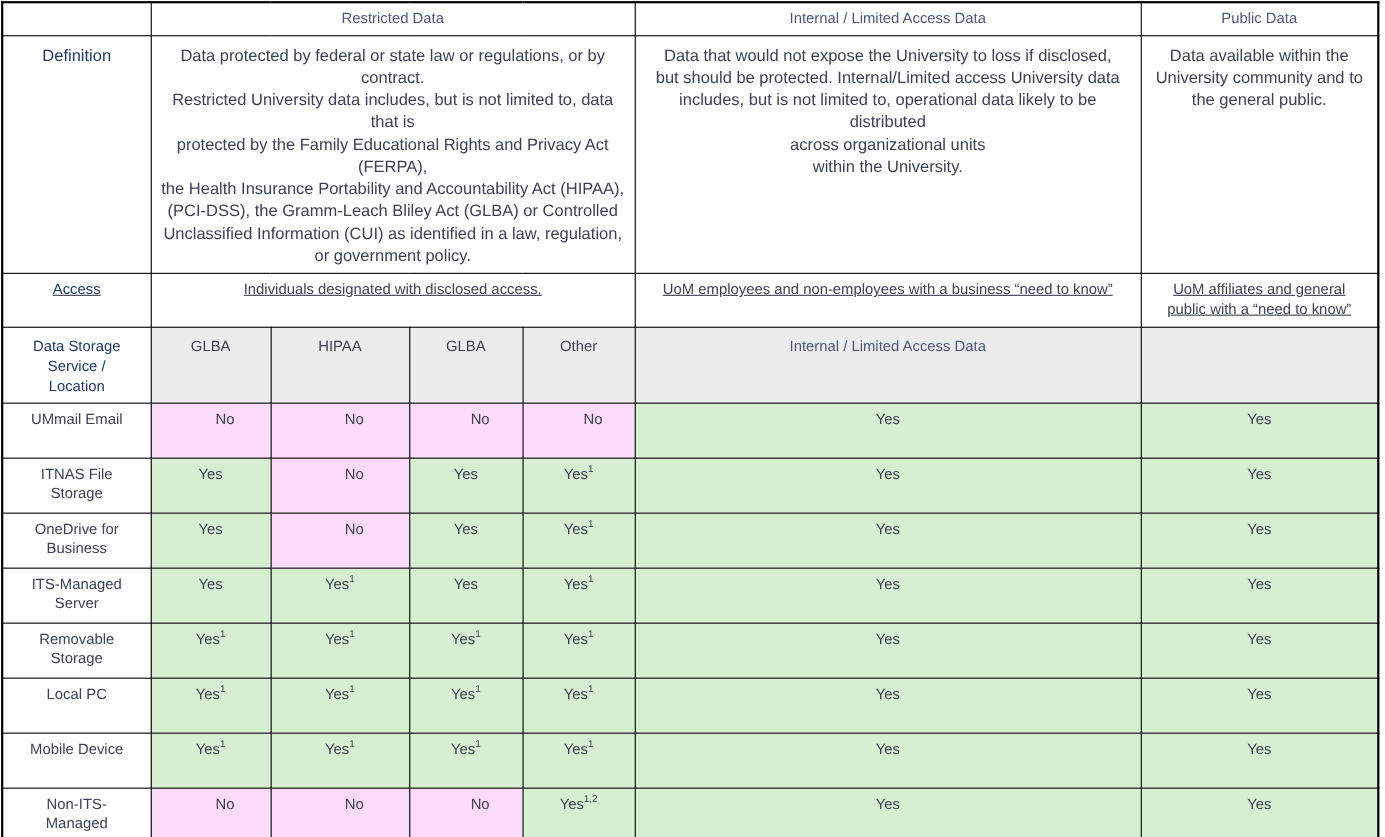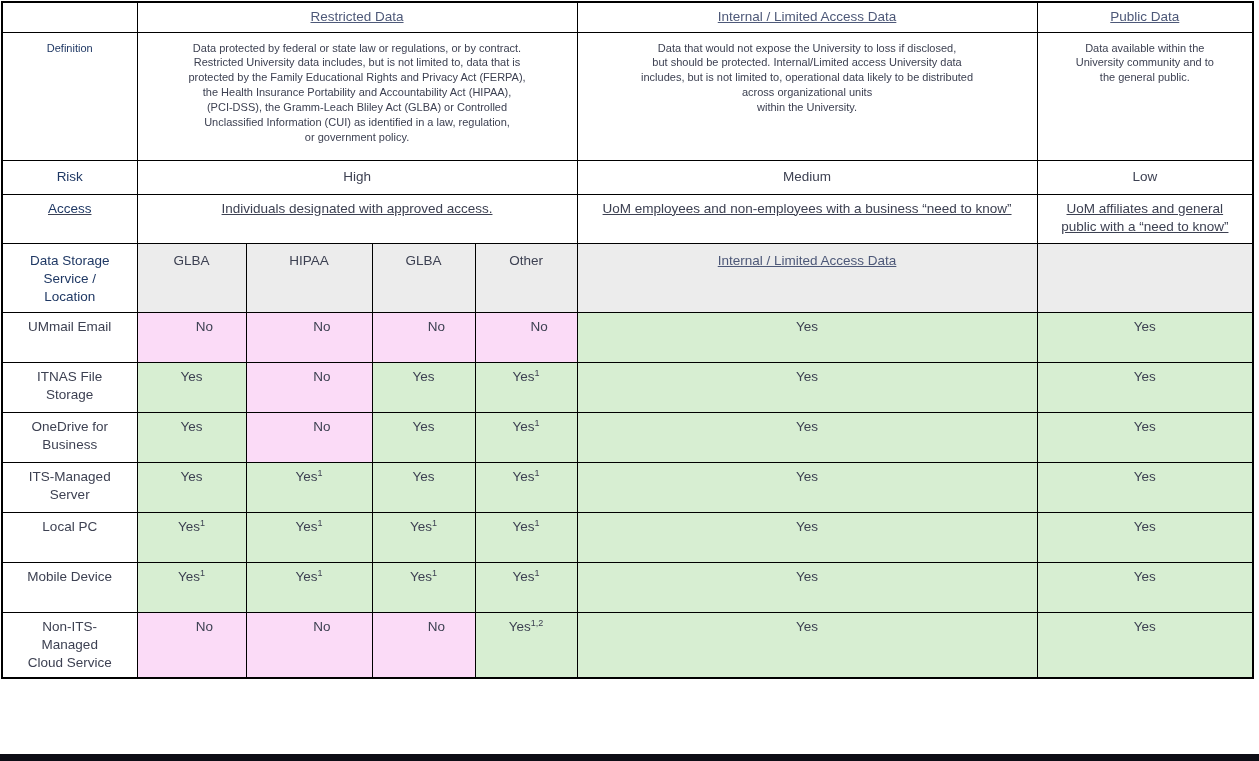--- a/index.html
+++ b/index.html
@@ -24,31 +24,30 @@
     text-align: center;
     vertical-align: top;
     padding: 5px 6px;
     line-height: 1.35;
     white-space: pre-line;
   }
   
   tr.top-header th { height: 30px; vertical-align: middle; padding: 3px 4px; }
   .class-head {
     font-weight: bold;
-    text-decoration: underline;
     color: var(--slate-head, #4d5878);
     font-size: 13.5px;
   }
   
   .row-label {
     font-weight: bold;
     color: var(--navy, #1f3864);
     font-size: 13.5px;
   }
-  tr.definition-row td, tr.definition-row th { padding-top: 8px; font-size: 11px; }
+  tr.definition-row td, tr.definition-row th { padding-top: 8px; font-size: 15px; }
   tr.definition-row { height: 128px; }
   tr.risk-row th, tr.risk-row td { vertical-align: middle; }
   tr.risk-row { height: 34px; }
   tr.access-row { height: 49px; text-decoration: underline; }
   tr.categories-row { height: 36px; }
   tr.categories-row th, tr.categories-row td { vertical-align: middle; }
   tr.storage-header { height: 69px; }
   tr.storage-header th, tr.storage-header td { padding-top: 8px; }
   tr.storage-header .cat-head { background: var(--header-bg, #ececec); }
   .gray-bg { background: var(--header-bg, #ececec); }
@@ -101,30 +100,24 @@
       <td>Data that would not expose the University to loss if disclosed,
 but should be protected.  Internal/Limited access University data
 includes, but is not limited to, operational data likely to be distributed
 across organizational units
 within the University.</td>
       <td>Data available within the
 University community and to
 the general public.</td>
     </tr>
 
-    <tr class="risk-row">
-      <th class="row-label">Risk</th>
-      <td colspan="4">High</td>
-      <td>Medium</td>
-      <td>Low</td>
-    </tr>
 
     <tr class="access-row">
       <th class="row-label">Access</th>
-      <td colspan="4">Individuals designated with approved access.</td>
+      <td colspan="4">Individuals designated with disclosed access.</td>
       <td>UoM employees and non-employees with a business “need to know”</td>
       <td>UoM affiliates and general
 public with a “need to know”</td>
     </tr>
 
 
     <tr class="storage-header">
       <th class="row-label">Data Storage
 Service /
 Location</th>
@@ -171,20 +164,30 @@
           <th class="service-cell">ITS-Managed
 Server</th>
           <td class="val yes">Yes</td>
           <td class="val yes">Yes<sup>1</sup></td>
           <td class="val yes">Yes</td>
           <td class="val yes">Yes<sup>1</sup></td>
           <td class="val yes">Yes</td>
           <td class="val yes">Yes</td>
         </tr>
         <tr class="storage-row">
+          <th class="service-cell">Removable
+Storage</th>
+          <td class="val yes">Yes<sup>1</sup></td>
+          <td class="val yes">Yes<sup>1</sup></td>
+          <td class="val yes">Yes<sup>1</sup></td>
+          <td class="val yes">Yes<sup>1</sup></td>
+          <td class="val yes">Yes</td>
+          <td class="val yes">Yes</td>
+        </tr>
+        <tr class="storage-row">
           <th class="service-cell">Local PC</th>
           <td class="val yes">Yes<sup>1</sup></td>
           <td class="val yes">Yes<sup>1</sup></td>
           <td class="val yes">Yes<sup>1</sup></td>
           <td class="val yes">Yes<sup>1</sup></td>
           <td class="val yes">Yes</td>
           <td class="val yes">Yes</td>
         </tr>
         <tr class="storage-row">
           <th class="service-cell">Mobile Device</th>

